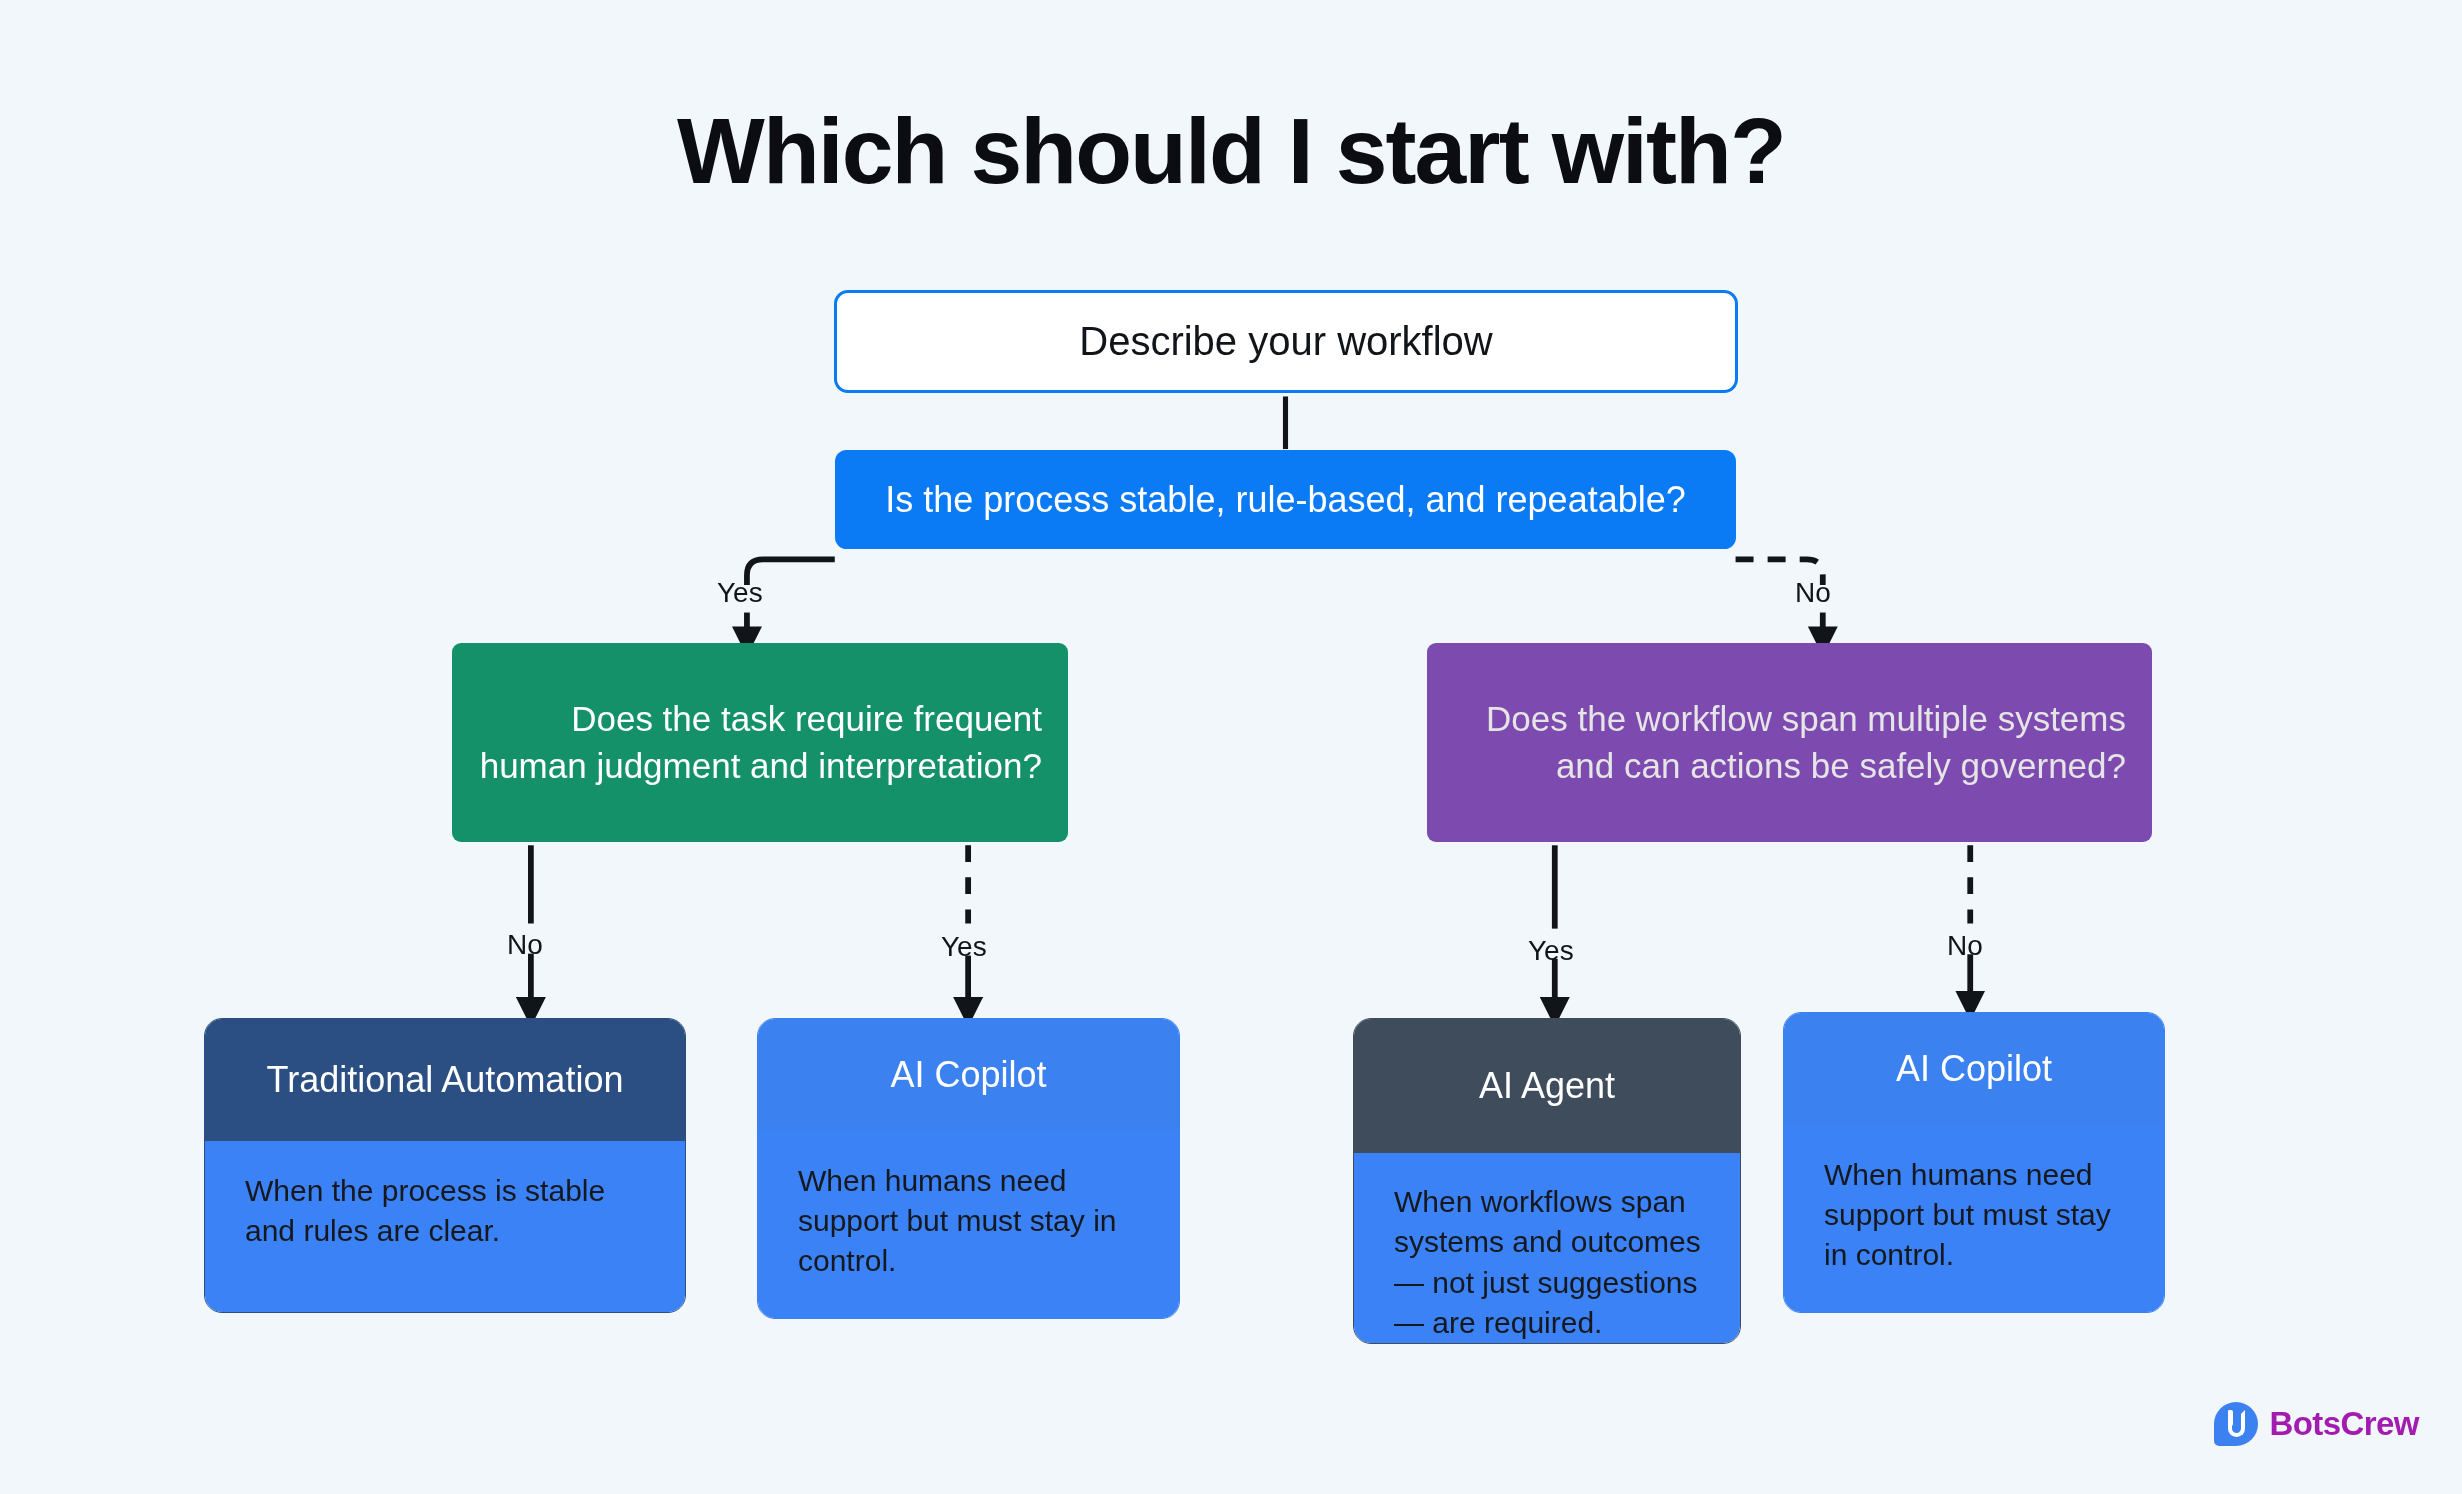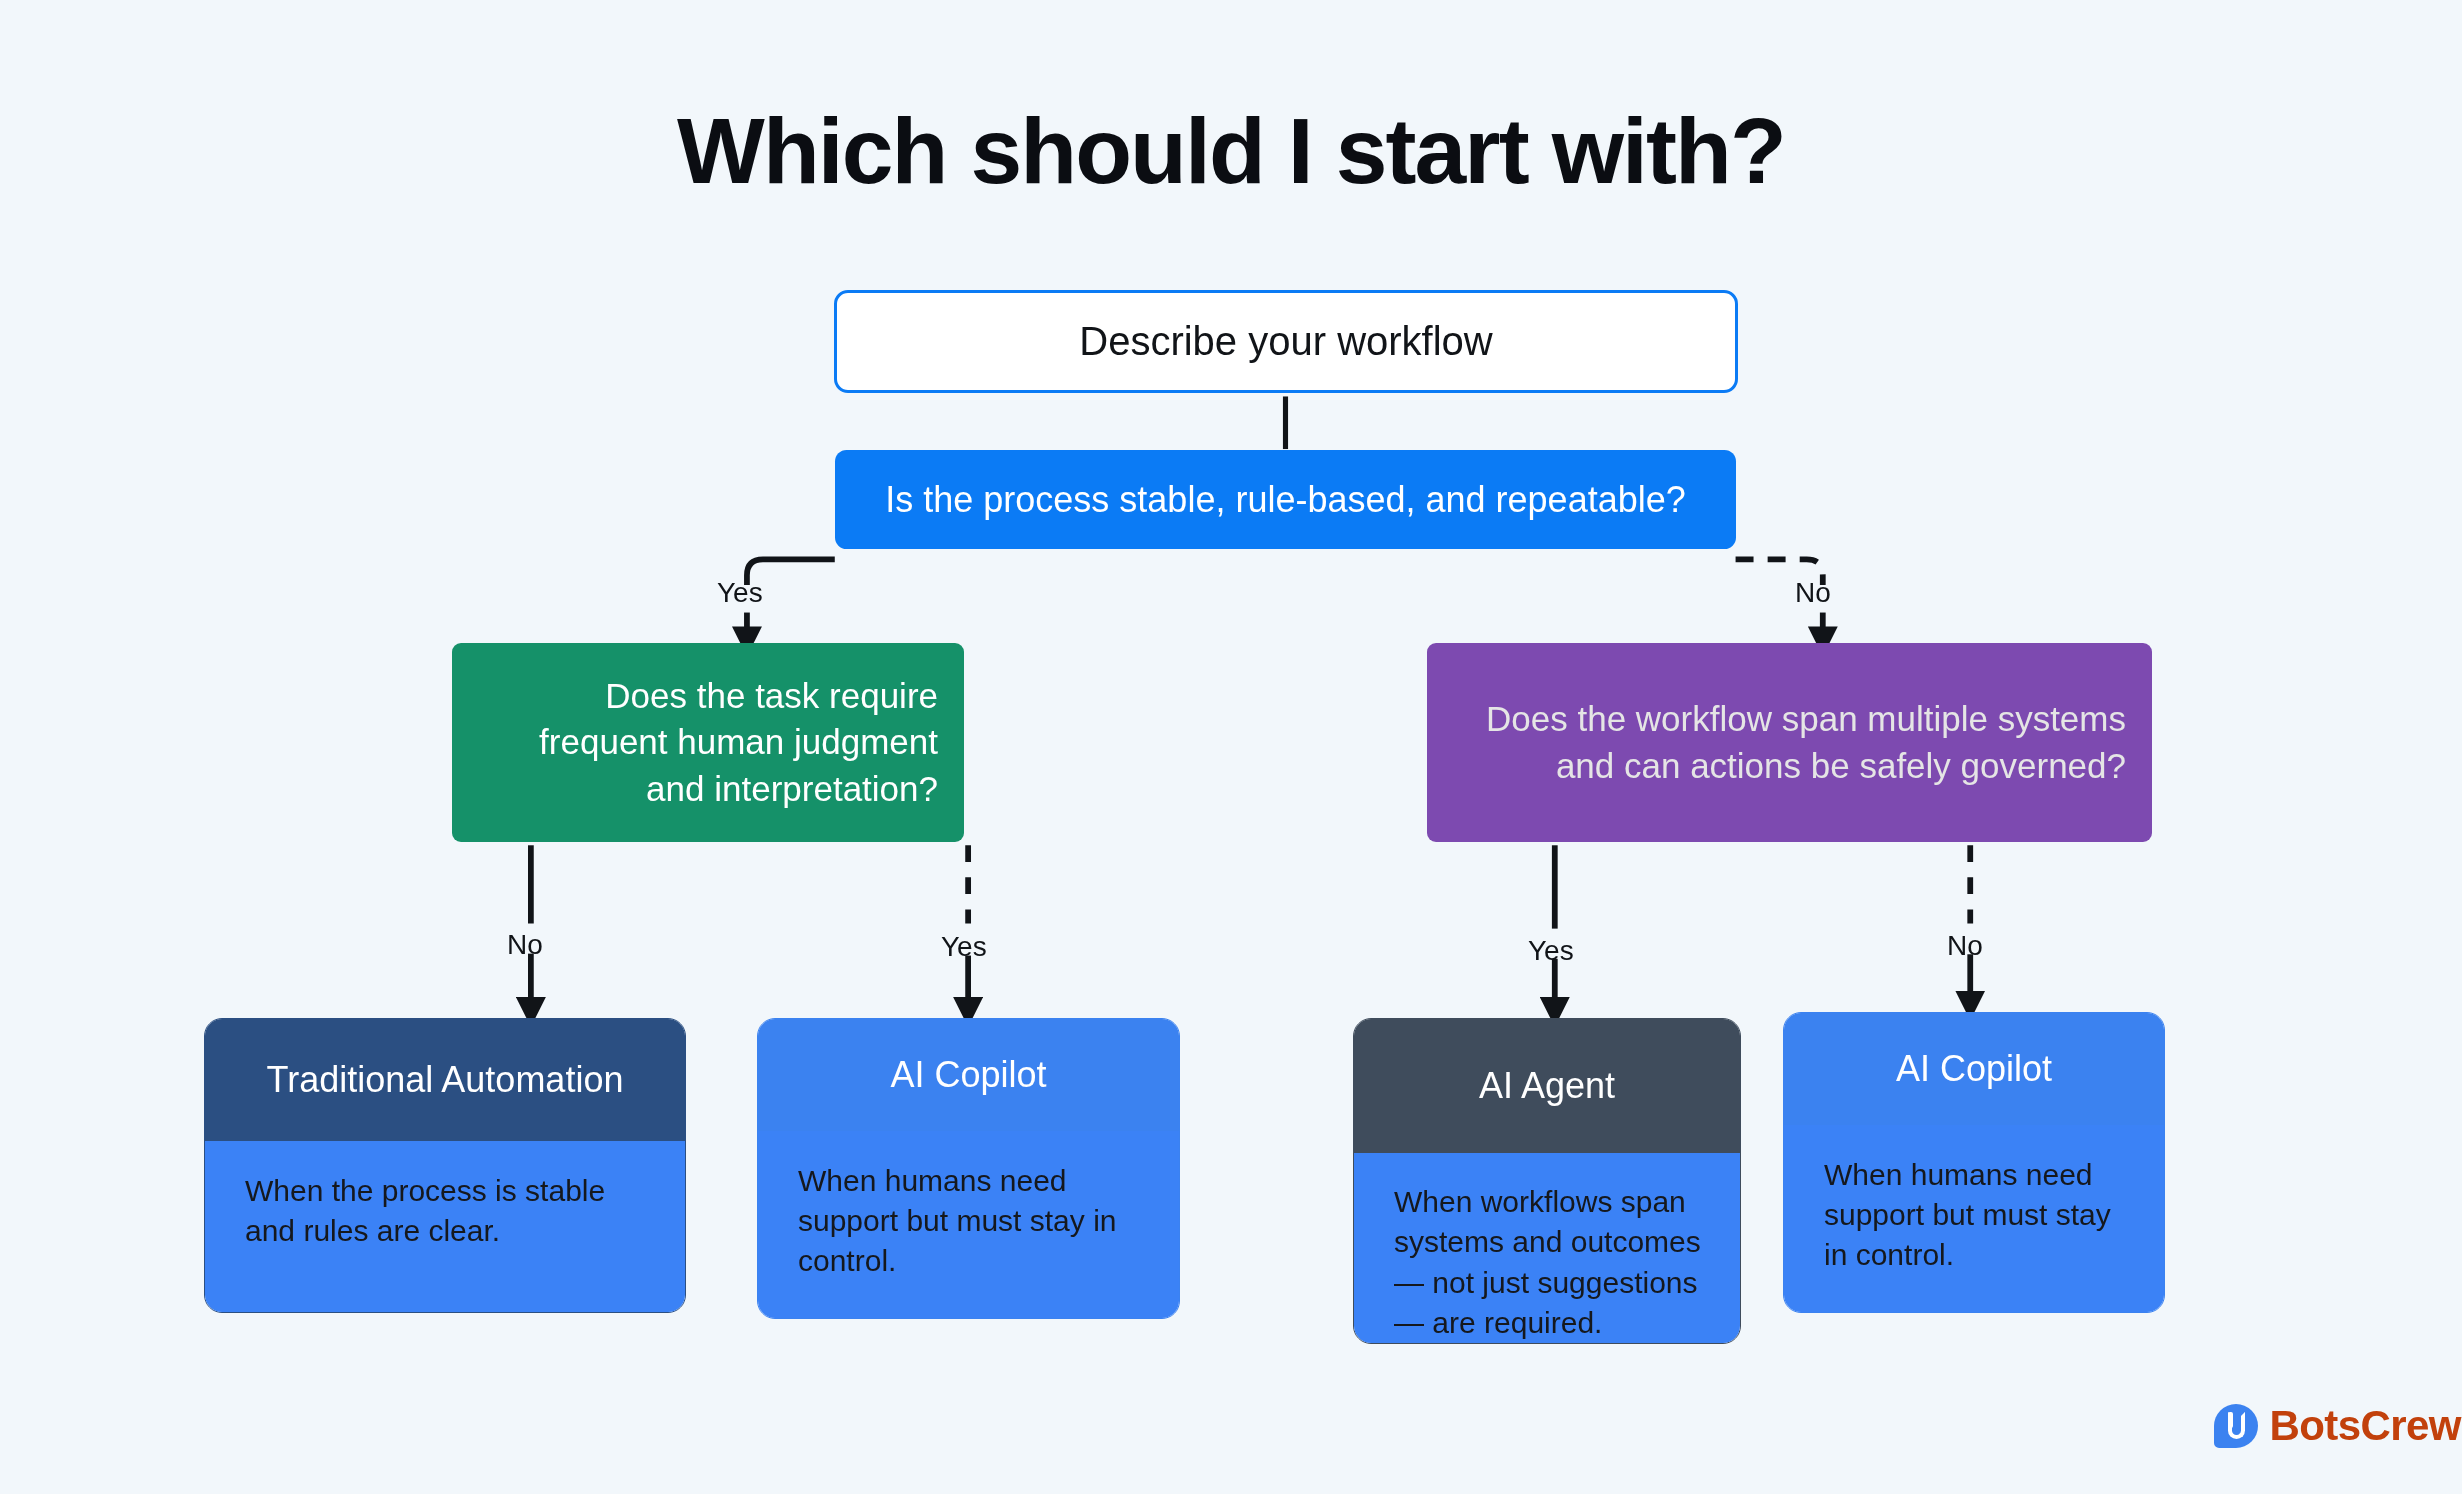--- a/index.html
+++ b/index.html
@@ -46,21 +46,21 @@
 
   .node-q1{
     left:835px; top:450px; width:901px; height:99px;
     background:#0b7bf5;
     color:#ffffff;
     font-size:36px;
     border-radius:11.5px;
   }
 
   .node-green{
-    left:452px; top:643px; width:512px; height:199px;
+    left:452px; top:643px; width:616px; height:199px;
     background:#159169;
     color:#ffffff;
     font-size:35px;
     line-height:1.32;
     border-radius:9px;
     padding:14px 26px;
   }
 
   .node-purple{
     left:1427px; top:643px; width:725px; height:199px;
@@ -145,22 +145,22 @@
   }
   .logo-mark::before{
     content:"";
     position:absolute;
     left:14px;top:8.3px;
     width:4.5px;height:15.4px;
     background:#ffffff;
     border-radius:1.9px;
   }
   .logo-text{
-    font-size:42px;font-weight:bold;
-    color:#c2410c;letter-spacing:-0.6px;
+    font-size:33px;font-weight:bold;
+    color:#a21caf;letter-spacing:-0.6px;
   }
 </style>
 </head>
 <body>
 
 <div id="stage">
 
   <div class="title">Which should I start with?</div>
 
   <svg class="wires" viewBox="0 0 3840 2331">

